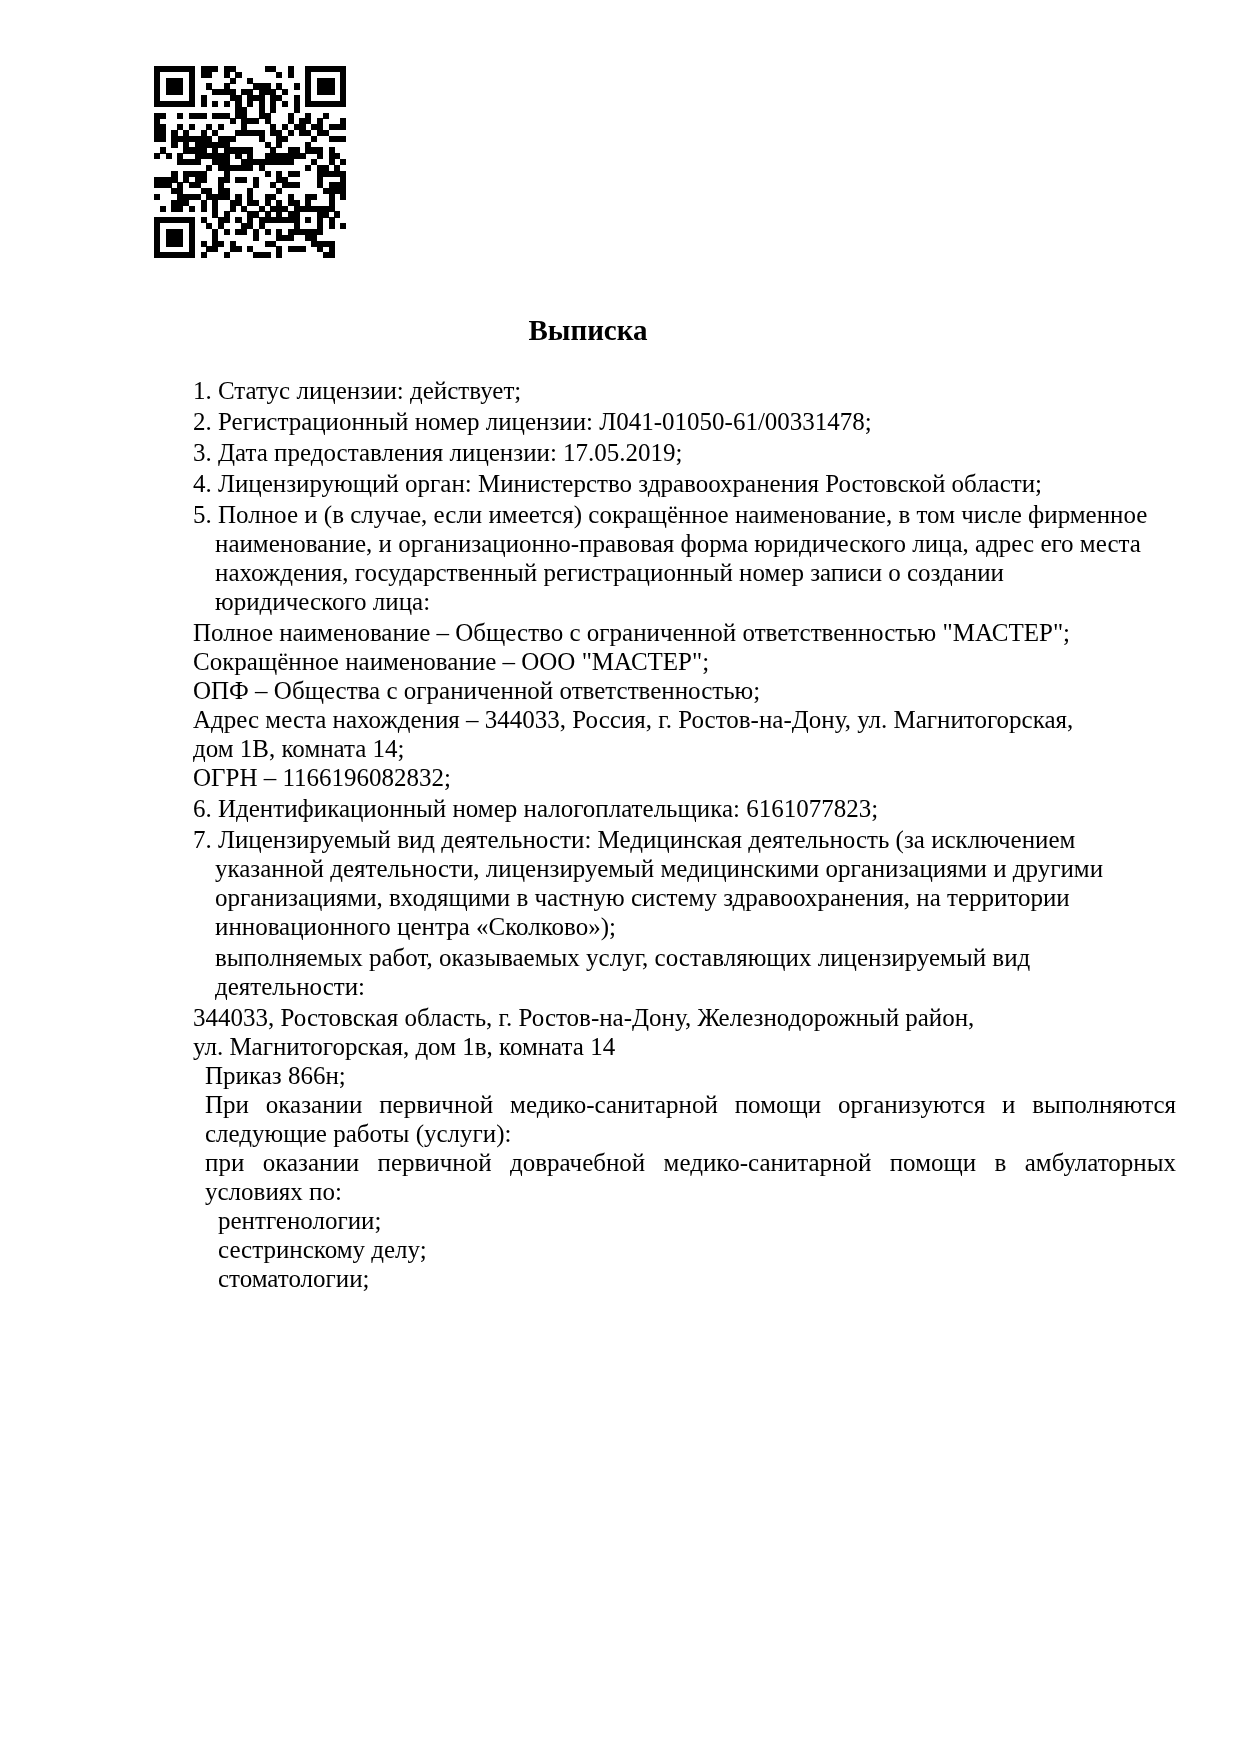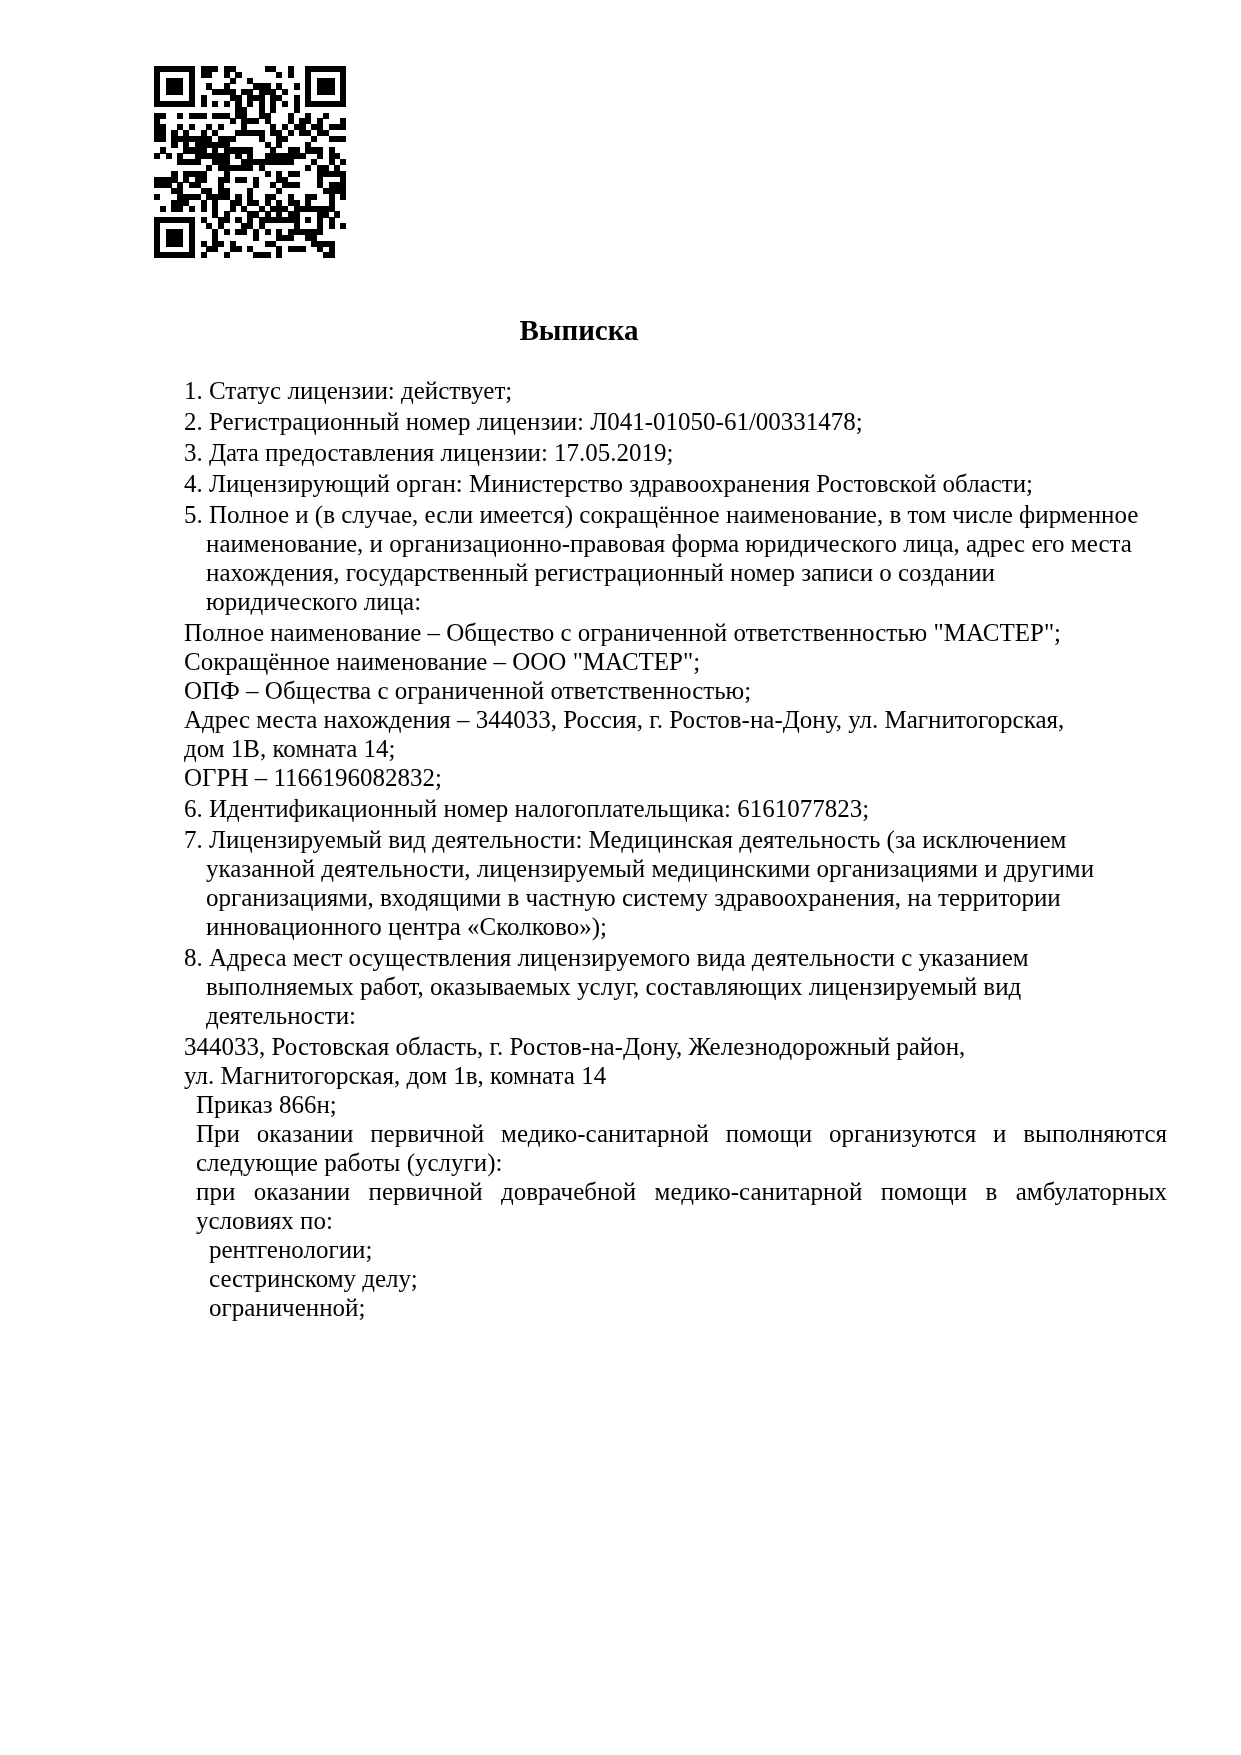--- a/index.html
+++ b/index.html
@@ -9,21 +9,21 @@
     background:#ffffff;
     font-family:"Liberation Serif", serif;
     font-size:25px; color:#000;
     overflow:hidden;
   }
   .qr {
     position:absolute; left:154px; top:66px;
     width:192px; height:192px;
   }
   .content {
-    position:absolute; left:184px; top:312px; width:985px;
+    position:absolute; left:193px; top:312px; width:985px;
   }
   .title, .subtitle {
     font-weight:bold; font-size:29px; line-height:37px;
     text-align:center; padding-right:195px;
   }
   .subtitle { margin-top:33px; }
   .para { margin-top:2px; line-height:29px; }
   .para.first { margin-top:27px; }
   .line { line-height:29px;font-family:Liberation Serif, serif; }
   .ind  { padding-left:22px; }   
@@ -581,32 +581,31 @@
     <div class="para line">6. Идентификационный номер налогоплательщика: 6161077823;</div>
 
     <div class="para">
       <div class="line">7. Лицензируемый вид деятельности: Медицинская деятельность (за исключением</div>
       <div class="line ind">указанной деятельности, лицензируемый медицинскими организациями и другими</div>
       <div class="line ind">организациями, входящими в частную систему здравоохранения, на территории</div>
       <div class="line ind">инновационного центра «Сколково»);</div>
     </div>
 
     <div class="para">
-      <div class="line">8. Адреса мест осуществления лицензируемого вида деятельности с указанием</div>
       <div class="line ind">выполняемых работ, оказываемых услуг, составляющих лицензируемый вид</div>
       <div class="line ind">деятельности:</div>
     </div>
 
     <div class="para">
       <div class="line">344033, Ростовская область, г. Ростов-на-Дону, Железнодорожный район,</div>
       <div class="line">ул. Магнитогорская, дом 1в, комната 14</div>
       <div class="line pad12">Приказ 866н;</div>
       <div class="line jline">При оказании первичной медико-санитарной помощи организуются и выполняются</div>
       <div class="line pad12">следующие работы (услуги):</div>
       <div class="line jline">при оказании первичной доврачебной медико-санитарной помощи в амбулаторных</div>
       <div class="line pad12">условиях по:</div>
       <div class="line pad25">рентгенологии;</div>
       <div class="line pad25">сестринскому делу;</div>
-      <div class="line pad25">ограниченной;</div>
+      <div class="line pad25">стоматологии;</div>
     </div>
 
   </div>
 </div>
 
 </body></html>

